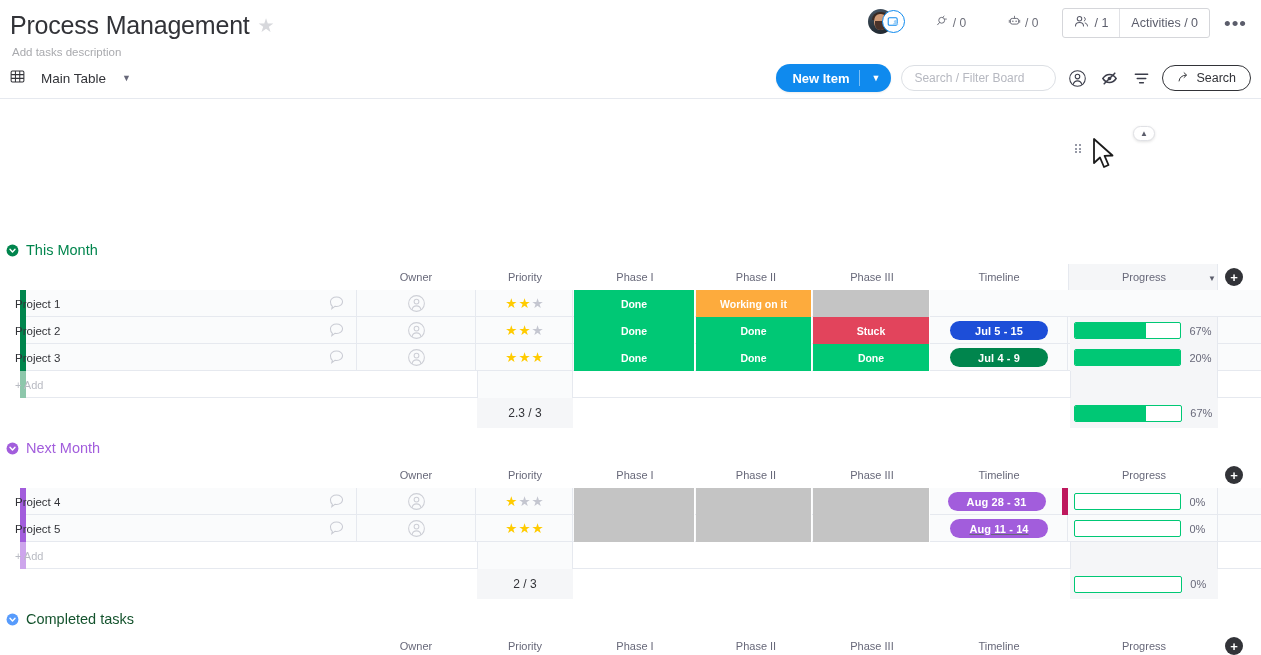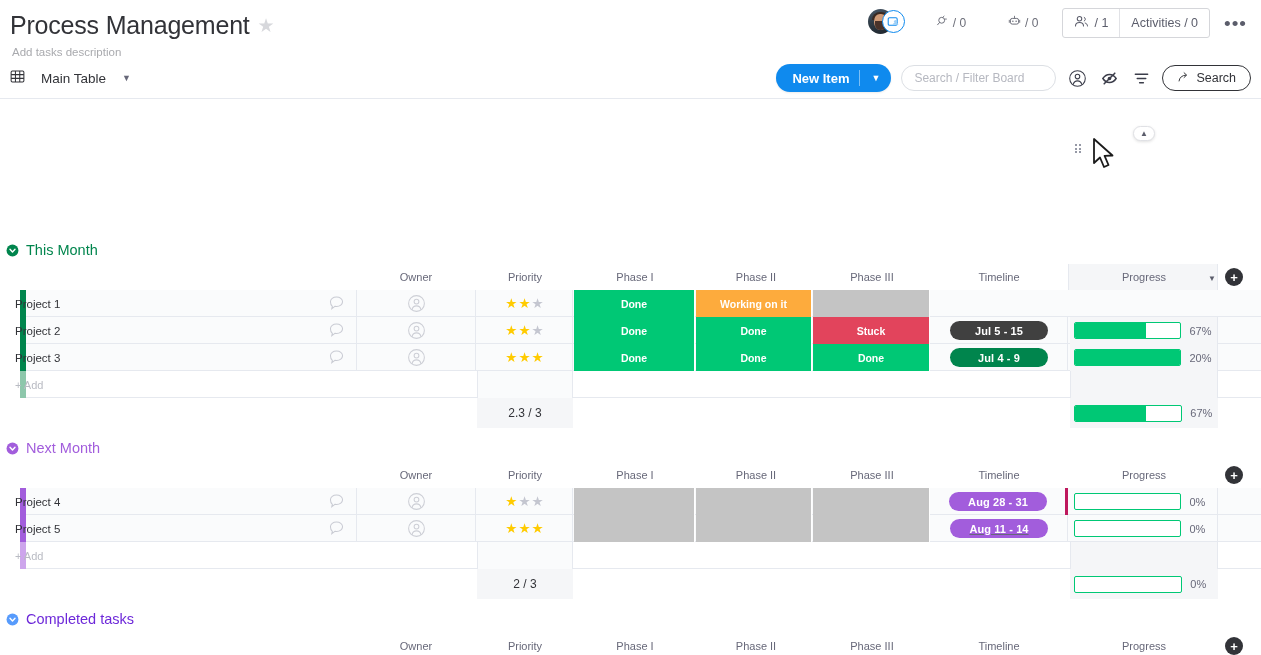--- a/index.html
+++ b/index.html
@@ -420,21 +420,21 @@
           <div class="stars">
             <span class="star-on">★</span>
             <span class="star-on">★</span>
             <span class="star-off">★</span>
           </div>
         </div>
         <div class="status" style="left:574px; width:121px; background:#00c875; border-right:1px solid #fff;">Done</div>
         <div class="status" style="left:696px; width:116px; background:#00c875; border-right:1px solid #fff;">Done</div>
         <div class="status" style="left:813px; width:117px; background:#e2445c; border-right:1px solid #fff;">Stuck</div>
         <div class="cell" style="left:931px; width:137px; border-right:1px solid #e6e9ef;">
-          <div class="pill" style="background:#404040;">Jul 5 - 15</div>
+          <div class="pill" style="background:#1d4ed8;">Jul 5 - 15</div>
         </div>
         <div class="prog-wrap" style="left:1070px; width:148px; padding-left:4px; border-right:1px solid #e6e9ef; background:#f5f6f8;">
           <div class="prog-bar">
             <div class="prog-fill" style="width:67%;"></div>
           </div>
           <div class="prog-pct">67%</div>
         </div>
         <div class="cell" style="left:1219px; width:26px; background:#fafbfc; border-bottom:1px solid #e6e9ef;"></div>
       </div>
       <div class="item-row">
@@ -528,21 +528,21 @@
         <div class="cell" style="left:477px; width:96px; border-right:1px solid #e6e9ef;">
           <div class="stars">
             <span class="star-on">★</span>
             <span class="star-off">★</span>
             <span class="star-off">★</span>
           </div>
         </div>
         <div class="status" style="left:574px; width:121px; background:#c4c4c4; border-right:1px solid #fff;"></div>
         <div class="status" style="left:696px; width:116px; background:#c4c4c4; border-right:1px solid #fff;"></div>
         <div class="status" style="left:813px; width:117px; background:#c4c4c4; border-right:1px solid #fff;"></div>
-        <div class="cell" style="left:931px; width:137px; border-right:3px solid #be185d;align-items:center;">
+        <div class="cell" style="left:931px; width:137px; border-right:6px solid #be185d;align-items:center;">
           <div class="pill" style="background:#a25ddc;">Aug 28 - 31</div>
         </div>
         <div class="prog-wrap" style="left:1070px; width:148px; padding-left:4px; border-right:1px solid #e6e9ef;">
           <div class="prog-bar">
             <div class="prog-fill" style="width:0%;"></div>
           </div>
           <div class="prog-pct">0%</div>
         </div>
         <div class="cell" style="left:1219px; width:26px; background:#fafbfc; border-bottom:1px solid #e6e9ef;"></div>
       </div>
@@ -599,21 +599,21 @@
           <div class="prog-pct">0%</div>
         </div>
       </div>
     </div>
     <div class="group" style="position:absolute; left:0; right:0; top:506px;">
       <div class="group-title-row">
         <svg class="collapse-ico" viewBox="0 0 14 14">
           <circle cx="7" cy="7" r="6.4" fill="#579bfc"></circle>
           <path d="M4.3 5.6L7 8.6l2.7-3" fill="none" stroke="#fff" stroke-width="1.5" stroke-linecap="round" stroke-linejoin="round"></path>
         </svg>
-        <div class="group-name" style="color:#6d28d9;">Completed tasks</div>
+        <div class="group-name" style="color:#14532d;">Completed tasks</div>
       </div>
       <div class="hdr-row" style="height:26px;">
         <div class="cell hdr-cell" style="left:356px; width:120px; justify-content:center;">Owner</div>
         <div class="cell hdr-cell" style="left:465px; width:120px; justify-content:center;">Priority</div>
         <div class="cell hdr-cell" style="left:575px; width:120px; justify-content:center;">Phase I</div>
         <div class="cell hdr-cell" style="left:696px; width:120px; justify-content:center;">Phase II</div>
         <div class="cell hdr-cell" style="left:812px; width:120px; justify-content:center;">Phase III</div>
         <div class="cell hdr-cell" style="left:939px; width:120px; justify-content:center;">Timeline</div>
         <div class="cell hdr-cell" style="left:1084px; width:120px; justify-content:center;">Progress</div>
         <div class="plus-col" style="left:1225px; top:4px;">+</div>

